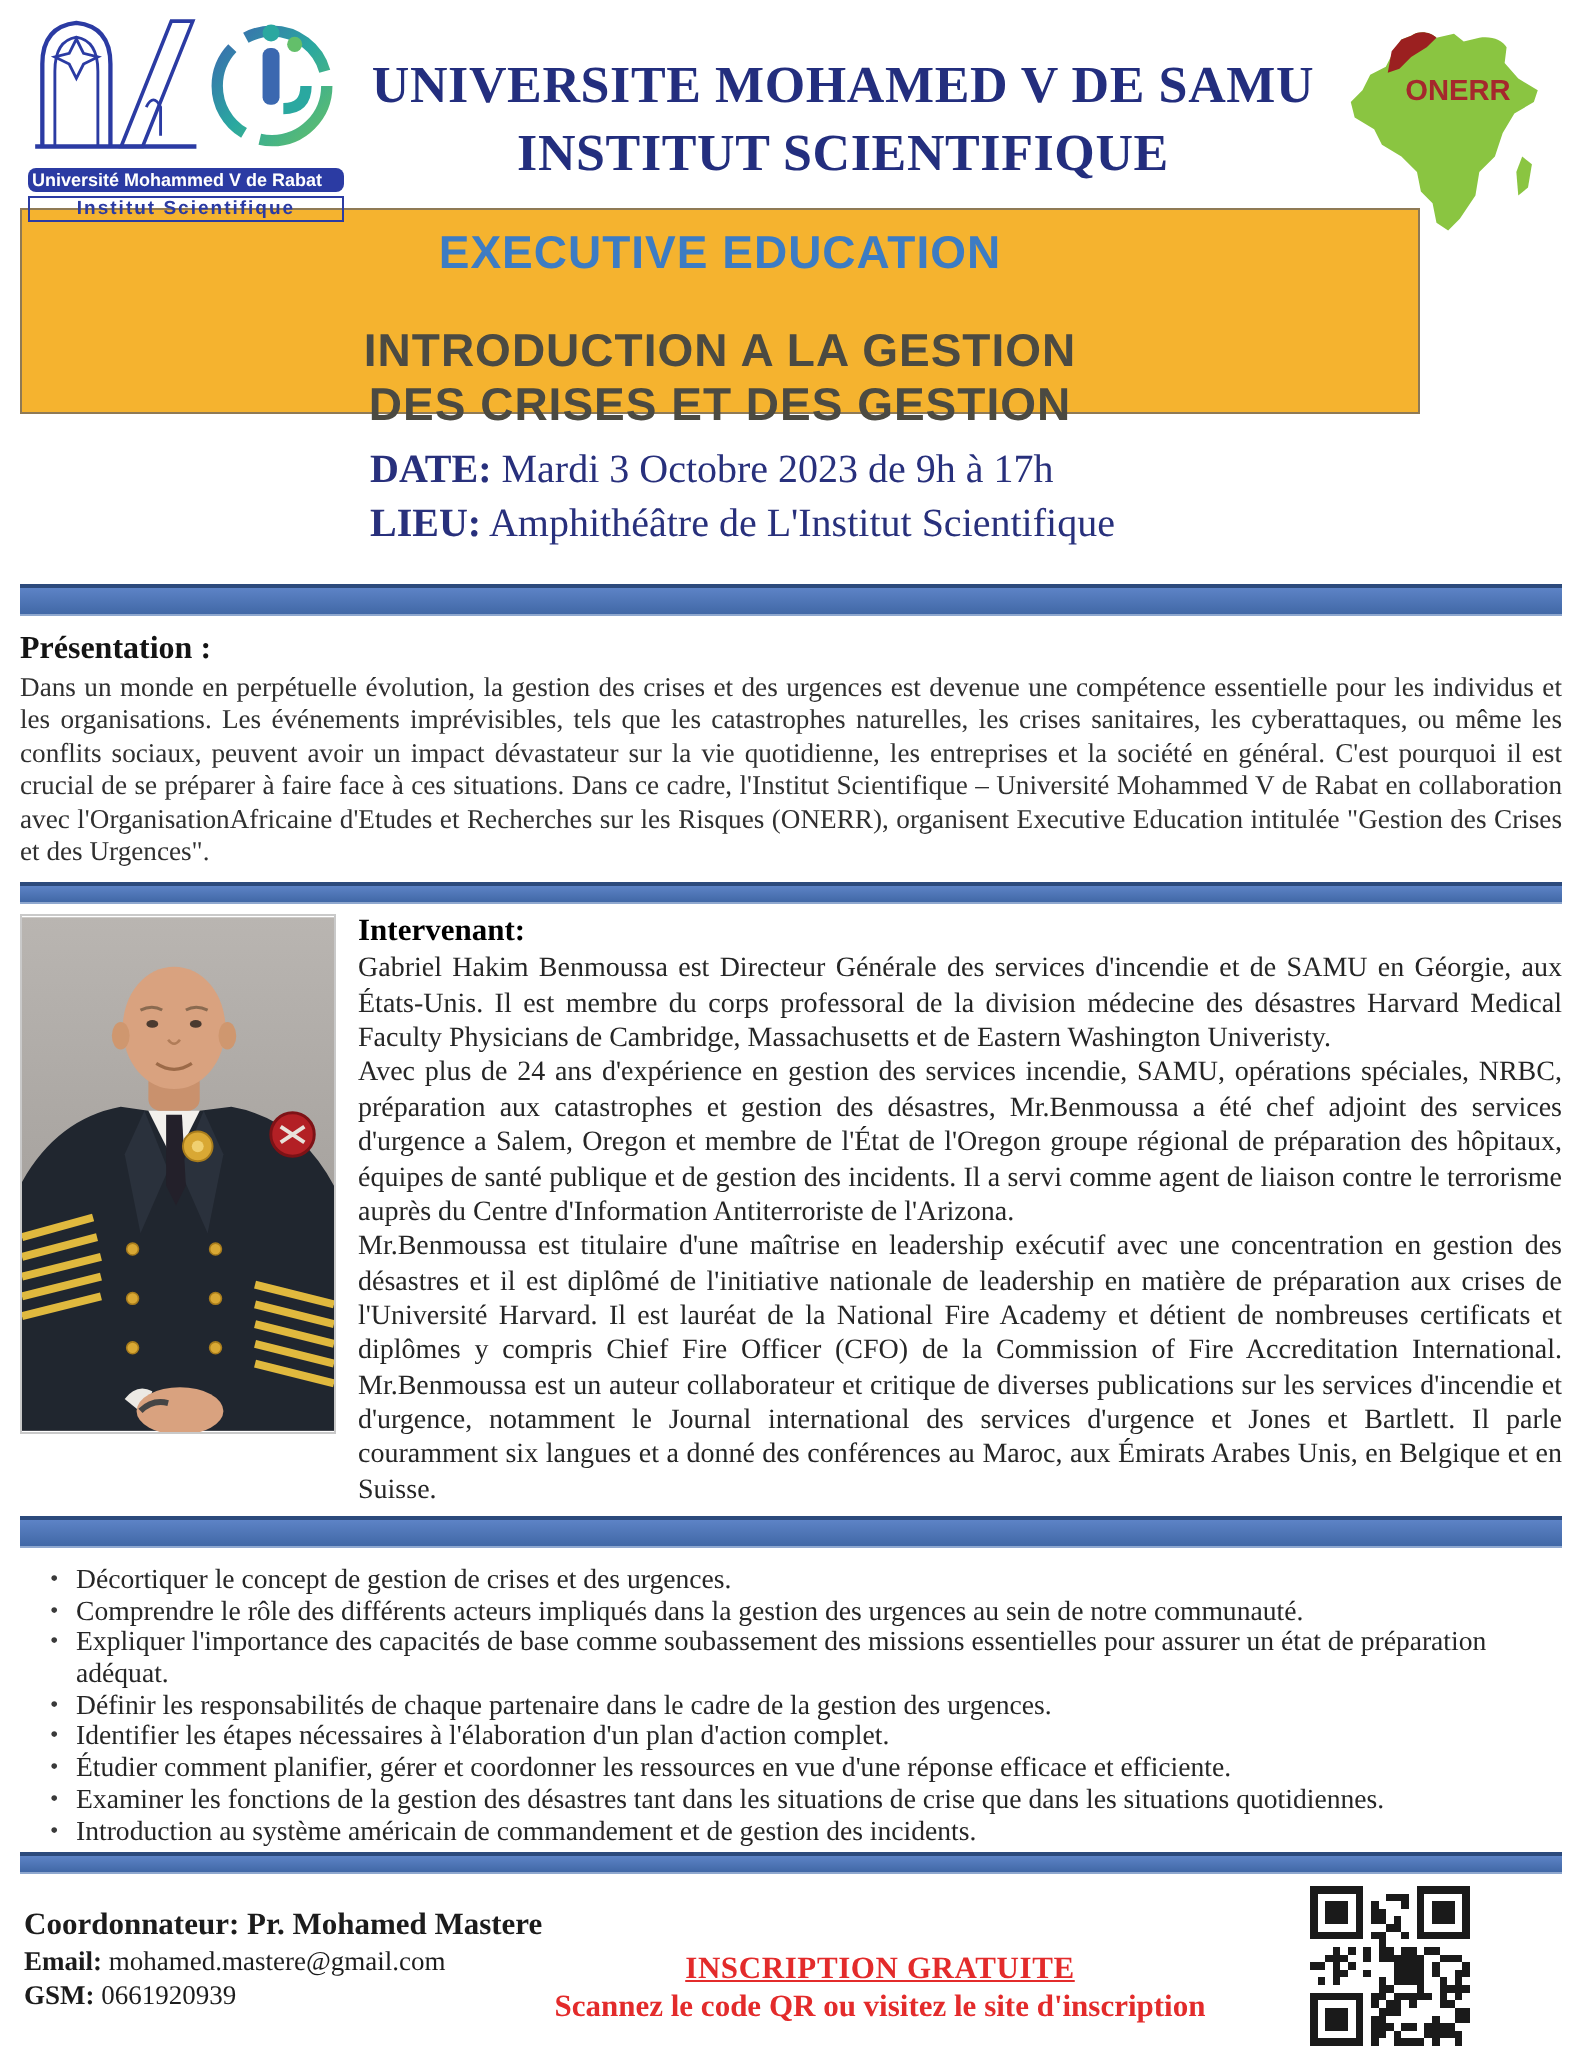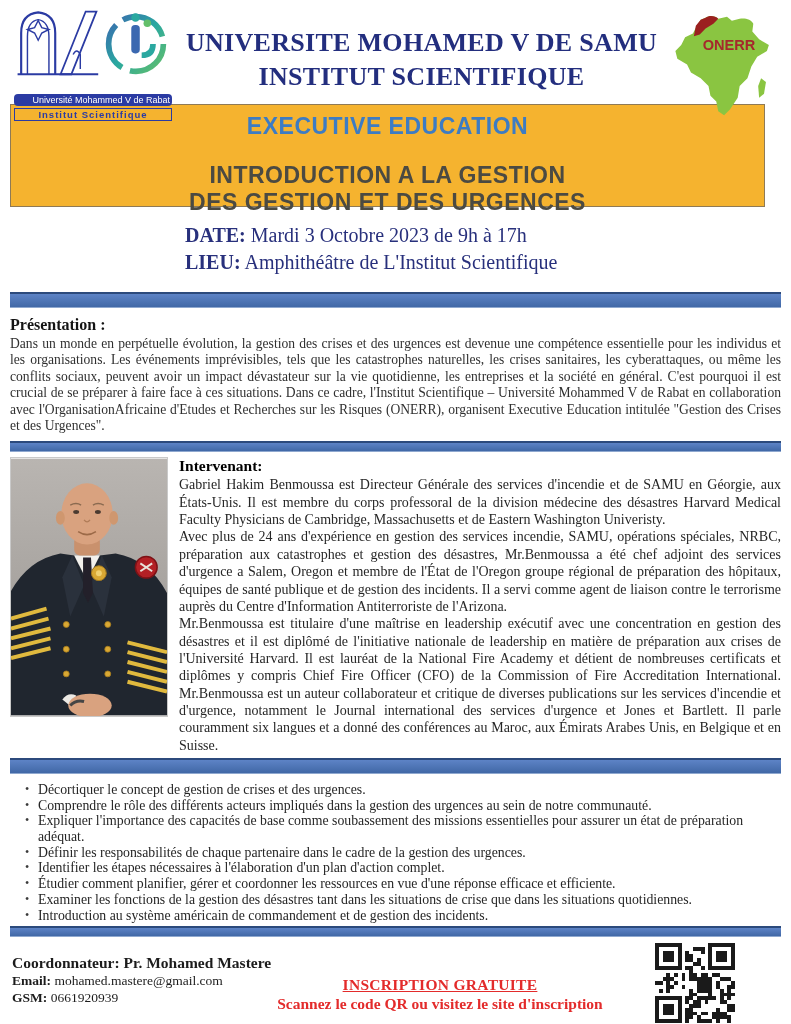--- a/index.html
+++ b/index.html
@@ -4,29 +4,29 @@
 <style>
   html,body{margin:0;padding:0;background:#e8e8e8;}
   .page{position:relative;width:791px;height:1024px;margin:0 auto;background:#ffffff;
         font-family:"Liberation Serif",serif;overflow:hidden;}
 
   
   .header{display:flex;align-items:flex-start;padding:10px 6px 0 14px;height:104px;box-sizing:border-box;}
   .logo-block{width:158px;flex:0 0 auto;}
   .logo-row{display:flex;align-items:flex-end;gap:2px;height:72px;}
   .logo-cap1{background:#2b3ba3;color:#fff;font-family:"Liberation Sans",sans-serif;
-             font-weight:normal;font-size:9px;text-align:right;border-radius:4px;padding:1px 2px;margin-top:12px;}
+             font-weight:bold;font-size:9px;text-align:left;border-radius:4px;padding:1px 2px;margin-top:2px;}
   .logo-cap2{color:#2b3ba3;border:1.5px solid #2b3ba3;font-family:"Liberation Sans",sans-serif;
              font-weight:bold;font-size:9.5px;text-align:center;margin-top:2px;letter-spacing:1px;}
   .header-title{flex:1;text-align:center;color:#232e7e;font-weight:bold;font-size:26px;
                 line-height:34px;padding-top:16px;letter-spacing:.3px;}
   .onerr{width:114px;flex:0 0 auto;position:relative;padding-top:2px;}
 
   
-  .banner{margin-left:10px;width:755px;height:103px;background:#f5b32f;border:1px solid #8f7a55;
+  .banner{margin-left:10px;width:700px;height:103px;background:#f5b32f;border:1px solid #8f7a55;
           box-sizing:border-box;text-align:center;font-family:"Liberation Sans",sans-serif;
           font-weight:bold;padding-top:8px;}
   .banner .kicker{font-size:23px;color:#3d7cc3;letter-spacing:.5px;}
   .banner .btitle{margin-top:22px;font-size:23px;color:#4b4a42;line-height:27px;letter-spacing:.5px;}
 
   
   .event{margin:15px 0 0 185px;color:#28307c;font-size:20px;line-height:27px;}
   .event .lbl{font-weight:bold;}
 
   
@@ -119,21 +119,21 @@
         <path fill="#8ac541" d="M90 68 L95 72 L93 84 L88 88 L87 76 Z"></path>
         <text x="30" y="39" font-family="Liberation Sans, sans-serif" font-size="15" font-weight="bold" fill="#a5282c">ONERR</text>
       </svg>
     </div>
   </div>
 
   <div class="banner">
     <div class="kicker">EXECUTIVE EDUCATION</div>
     <div class="btitle">
       <div>INTRODUCTION A LA GESTION</div>
-      <div>DES GESTION ET DES URGENCES</div>
+      <div>DES CRISES ET DES GESTION</div>
     </div>
   </div>
 
   <div class="event">
     <div>
       <span class="lbl">DATE:</span>
       <span>Mardi 3 Octobre 2023 de 9h  à 17h</span>
     </div>
     <div>
       <span class="lbl">LIEU:</span>

